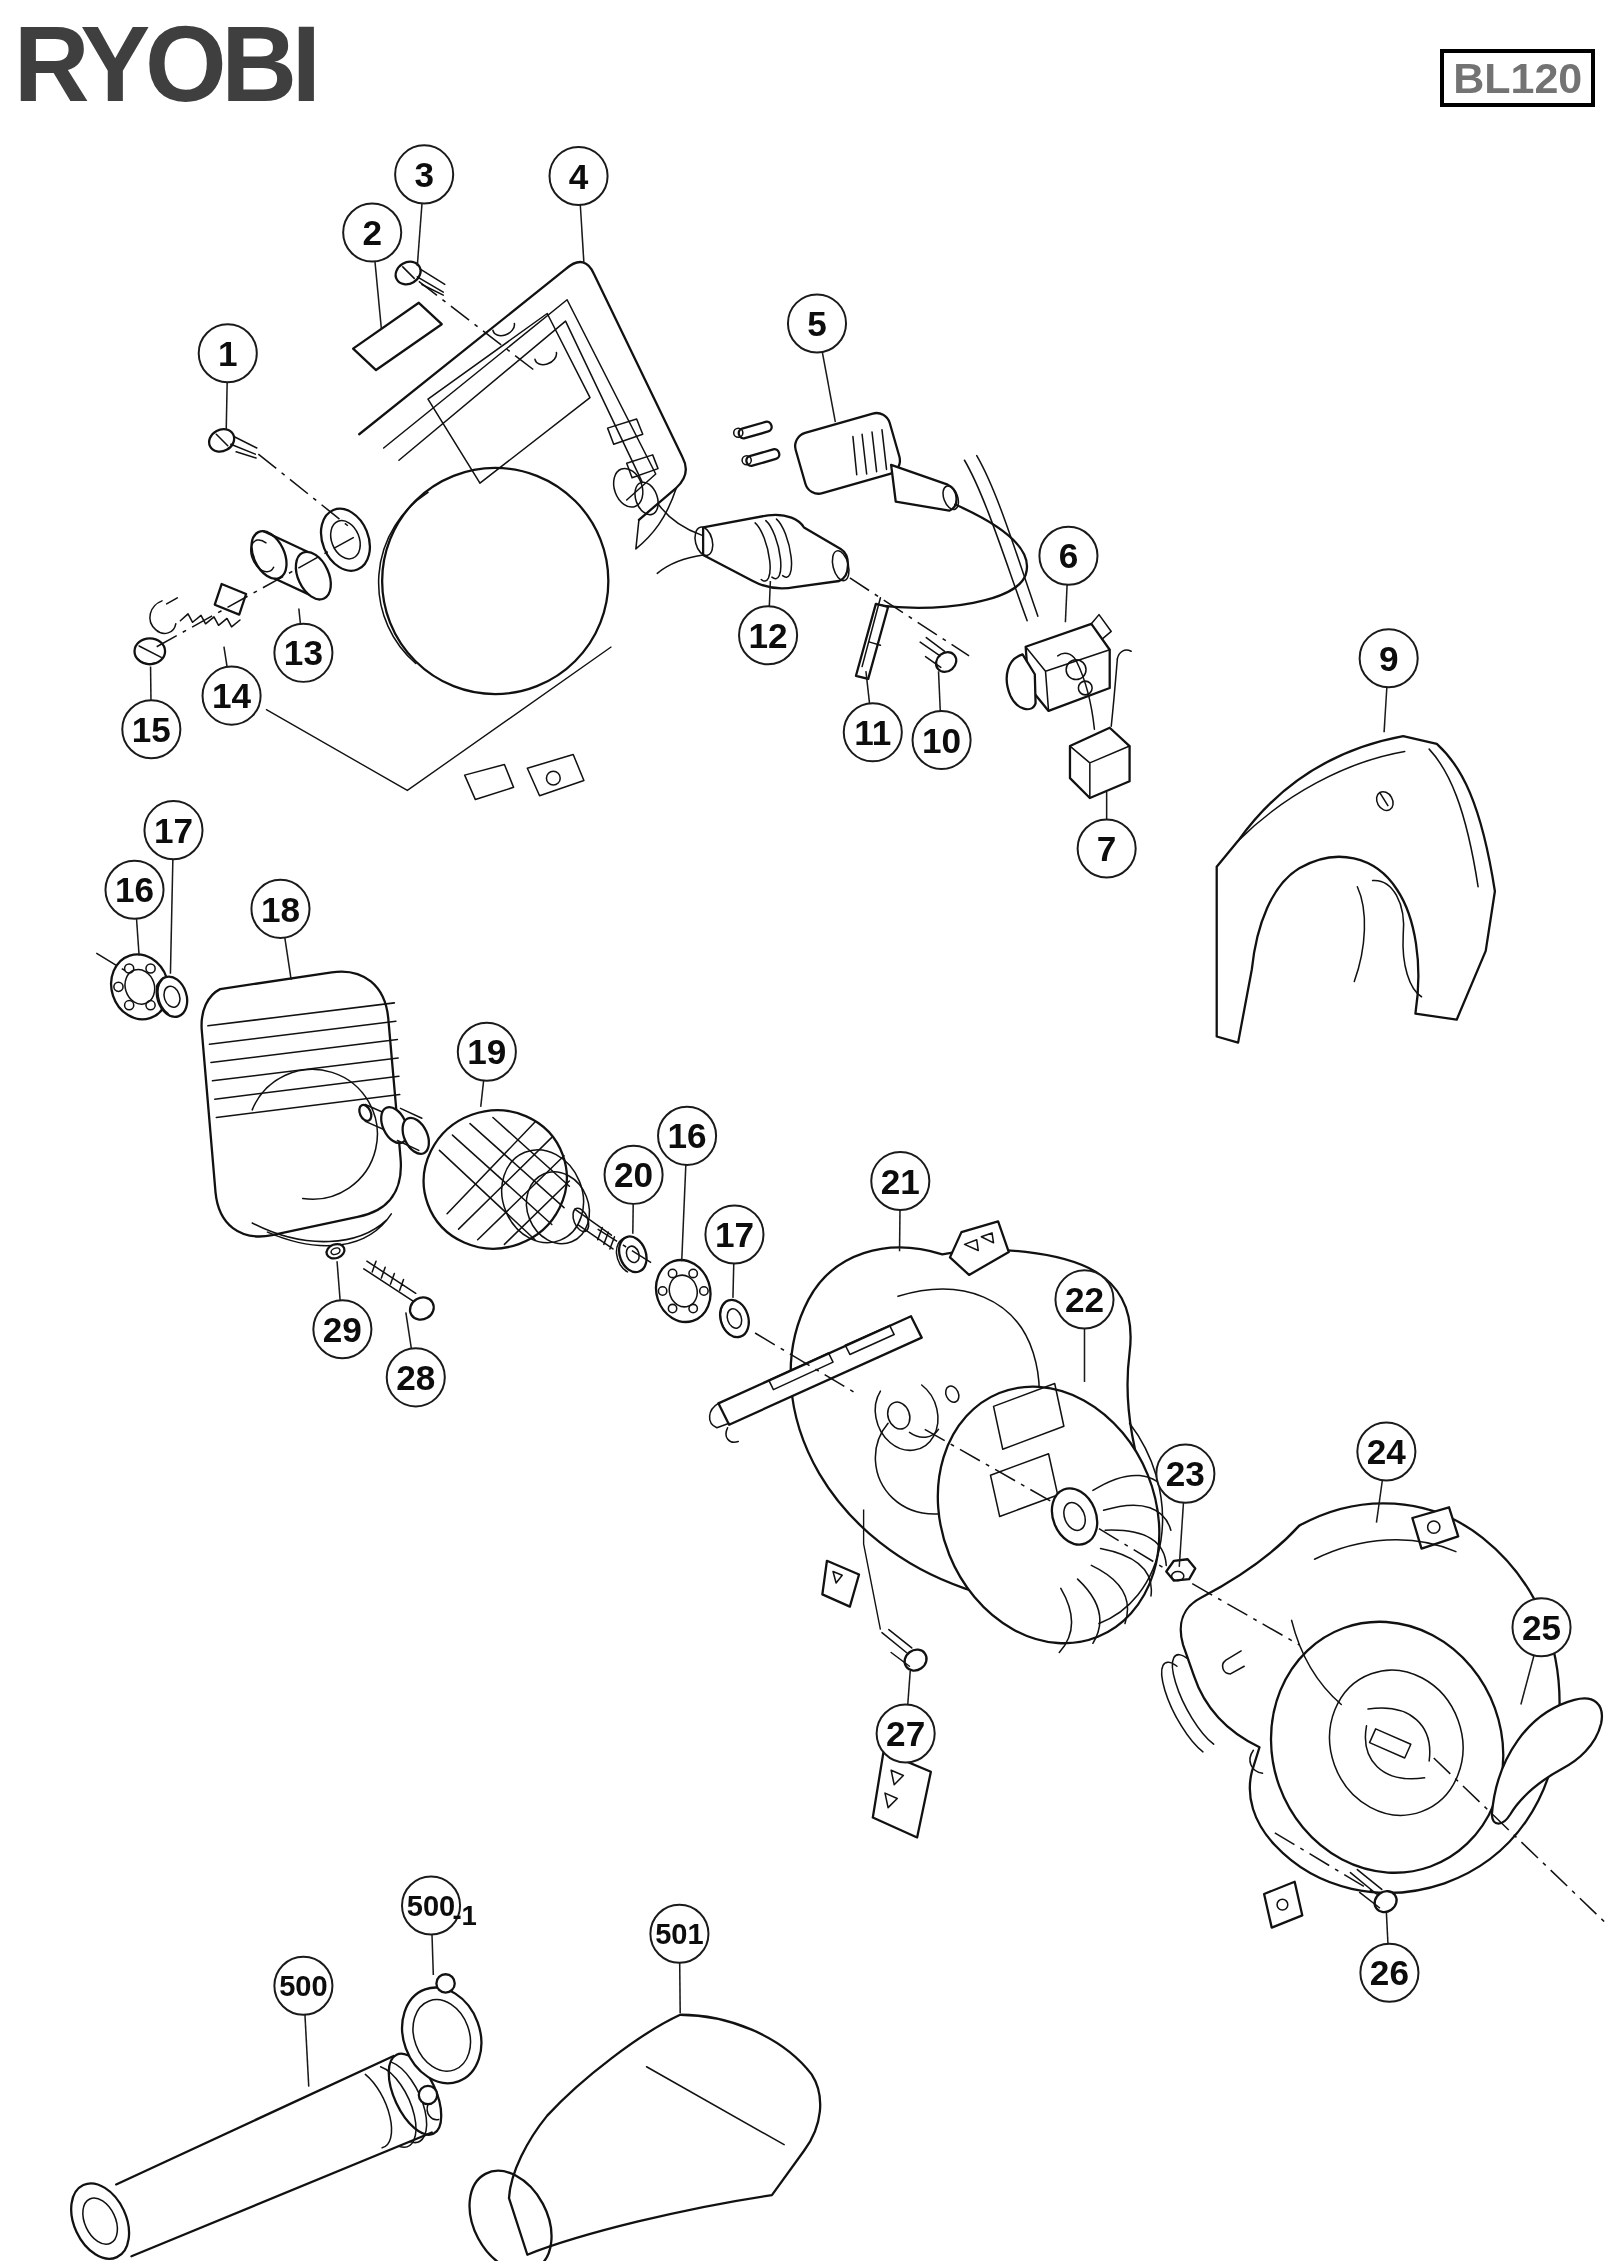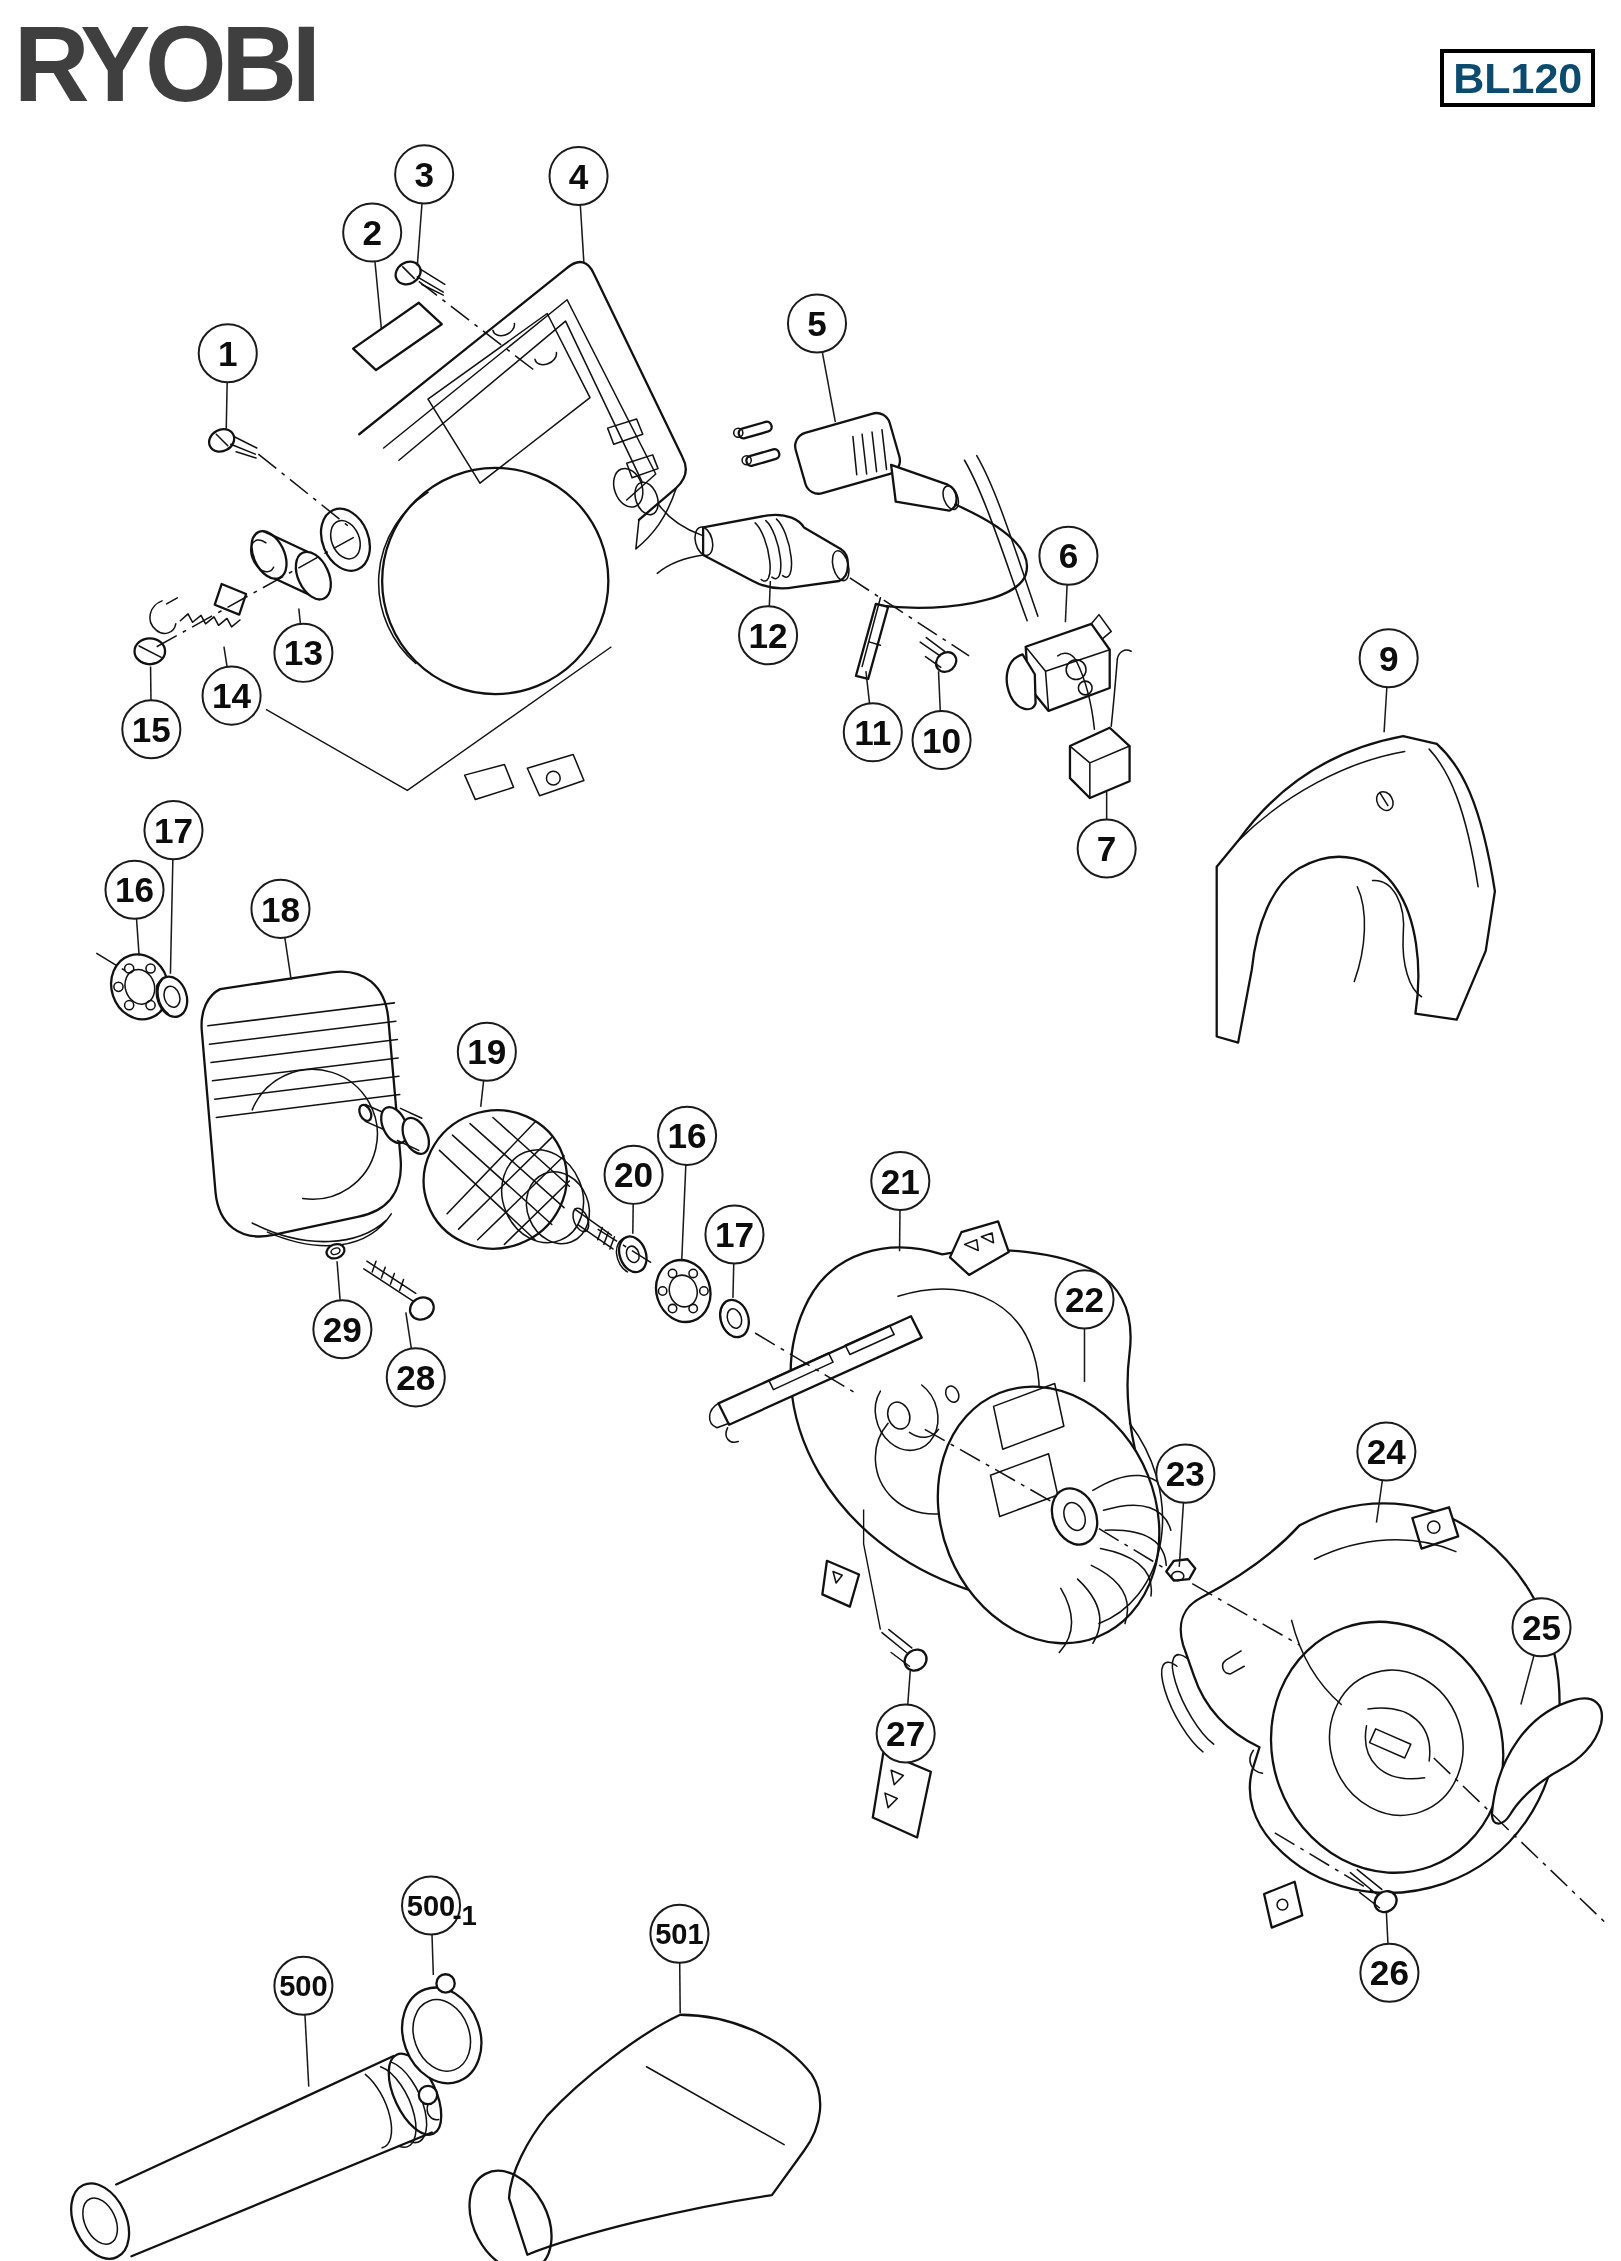--- a/index.html
+++ b/index.html
@@ -1,20 +1,20 @@
 <!DOCTYPE html>
 <html style="font-size:12.2px"><head>
 <meta charset="utf-8">
 <style>
   html,body{margin:0;padding:0;background:#e8e8e8;}
   .page{position:relative;width:1621px;height:2261px;background:#ffffff;
         font-family:"Liberation Sans", sans-serif;overflow:hidden;}
   .brand{position:absolute;left:13.8px;top:10.7px;font-size:105px;font-weight:800;
          letter-spacing:-5.4px;color:#3f3f3f;transform:scaleY(1.02);line-height:1;}
-  .badge{position:absolute;left:1440px;top:49px;border:4.6px solid #000;color:#0c4a6e;
+  .badge{position:absolute;left:1440px;top:49px;border:4.6px solid #000;color:#737373;
          font-size:43px;font-weight:800;padding:0px 9.2px;line-height:50px;letter-spacing:0px;
          background:#fff;}
   svg{position:absolute;left:0;top:0;}
   .ln{stroke:#111;fill:none;stroke-width:3;stroke-linecap:round;stroke-linejoin:round;}
   .ln2{stroke:#111;fill:none;stroke-width:2;stroke-linecap:round;stroke-linejoin:round;}
   .solid{fill:#fff;stroke:#111;stroke-width:3;stroke-linejoin:round;}
   .axis{stroke:#111;fill:none;stroke-width:2;stroke-dasharray:30 9 5 9;}
   .thin{stroke:#111;fill:none;stroke-width:1.8;}
   .balloon-circle{fill:#fff;stroke:#1a1a1a;stroke-width:2.6;}
   .balloon-text{font-family:"Liberation Sans",sans-serif;font-weight:bold;fill:#0d0d0d;

